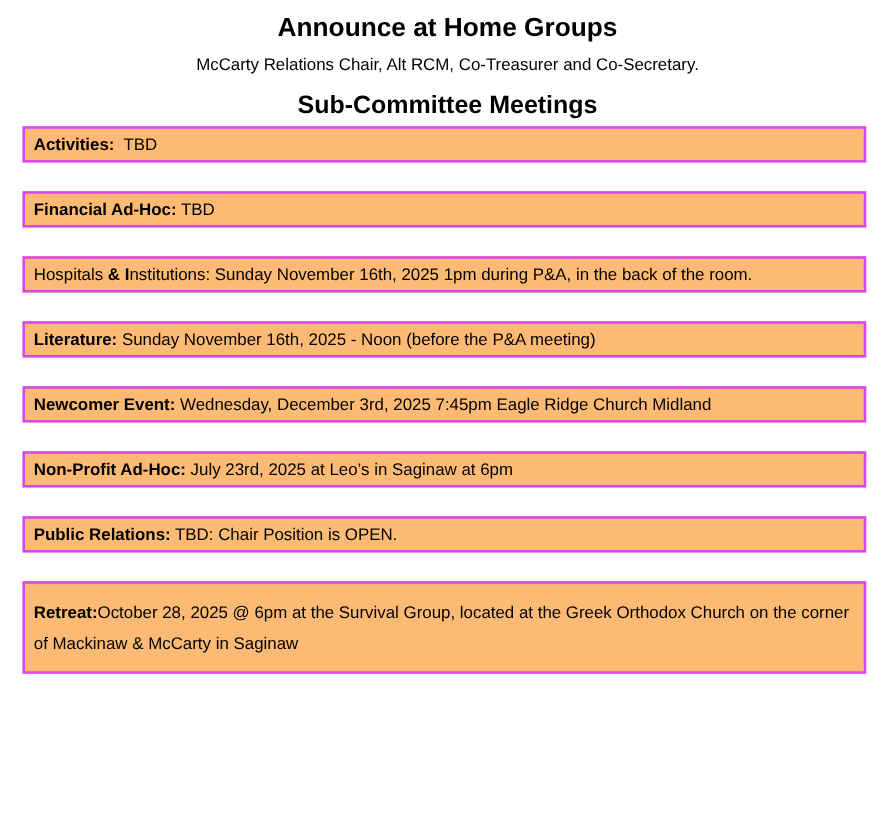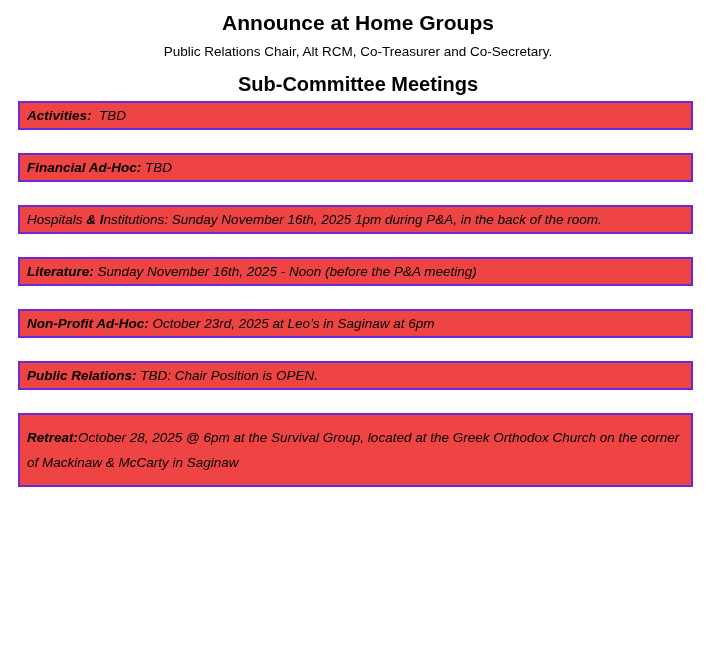--- a/index.html
+++ b/index.html
@@ -34,28 +34,27 @@
     font-weight: 700;
     line-height: 26px;
     text-align: center;
     margin: 10px 0 4px 0;
   }
   .boxes {
     margin: 0 23px 0 18px;
   }
   .meeting-box {
     box-sizing: border-box;
-    border: 2px solid #6d28d9;
+    border: 2px solid #d946ef;
     height: 29px;
     display: flex;
     align-items: center;
     padding: 1px 6px 1px 7px;
     margin-bottom: 23px;
-    background: #ef4444;
-    font-style: italic;
+    background: #fdba74;
   }
   .meeting-box.tall {
     height: 74px;
     margin-bottom: 16px;
   }
   .meeting-box.last {
     margin-bottom: 0;
   }
   .meeting-content {
     font-size: 13.5px;
@@ -67,21 +66,21 @@
   }
   .meeting-prefix, .meeting-text {
     font-weight: 400;
   }
 </style>
 </head>
 <body>
 
 <div class="header">
   <h1 class="page-title">Announce at Home Groups</h1>
-  <p class="subtitle">Public Relations Chair, Alt RCM, Co-Treasurer and Co-Secretary.</p>
+  <p class="subtitle">McCarty Relations Chair, Alt RCM, Co-Treasurer and Co-Secretary.</p>
 </div>
 
 <h2 class="section-title">Sub-Committee Meetings</h2>
 
 <div class="boxes">
 
   <div class="meeting-box">
     <div class="meeting-content"><span class="meeting-prefix"></span><span class="meeting-label">Activities:</span><span class="meeting-text">  TBD</span></div>
   </div>
 
@@ -90,23 +89,26 @@
   </div>
 
   <div class="meeting-box">
     <div class="meeting-content"><span class="meeting-prefix">Hospitals </span><span class="meeting-label">&amp; I</span><span class="meeting-text">nstitutions: Sunday November 16th, 2025 1pm during P&amp;A, in the back of the room.</span></div>
   </div>
 
   <div class="meeting-box">
     <div class="meeting-content"><span class="meeting-prefix"></span><span class="meeting-label">Literature:</span><span class="meeting-text"> Sunday November 16th, 2025 - Noon (before the P&amp;A meeting)</span></div>
   </div>
 
+  <div class="meeting-box">
+    <div class="meeting-content"><span class="meeting-prefix"></span><span class="meeting-label">Newcomer Event:</span><span class="meeting-text"> Wednesday, December 3rd, 2025 7:45pm Eagle Ridge Church Midland</span></div>
+  </div>
 
   <div class="meeting-box">
-    <div class="meeting-content"><span class="meeting-prefix"></span><span class="meeting-label">Non-Profit Ad-Hoc:</span><span class="meeting-text"> October 23rd, 2025 at Leo’s in Saginaw at 6pm</span></div>
+    <div class="meeting-content"><span class="meeting-prefix"></span><span class="meeting-label">Non-Profit Ad-Hoc:</span><span class="meeting-text"> July 23rd, 2025 at Leo’s in Saginaw at 6pm</span></div>
   </div>
 
 
   <div class="meeting-box">
     <div class="meeting-content"><span class="meeting-prefix"></span><span class="meeting-label">Public Relations:</span><span class="meeting-text"> TBD: Chair Position is OPEN.</span></div>
   </div>
 
   <div class="meeting-box tall">
     <div class="meeting-content"><span class="meeting-prefix"></span><span class="meeting-label">Retreat:</span><span class="meeting-text">October 28, 2025 @ 6pm at the Survival Group, located at the Greek Orthodox Church on the corner of Mackinaw &amp; McCarty in Saginaw</span></div>
   </div>

